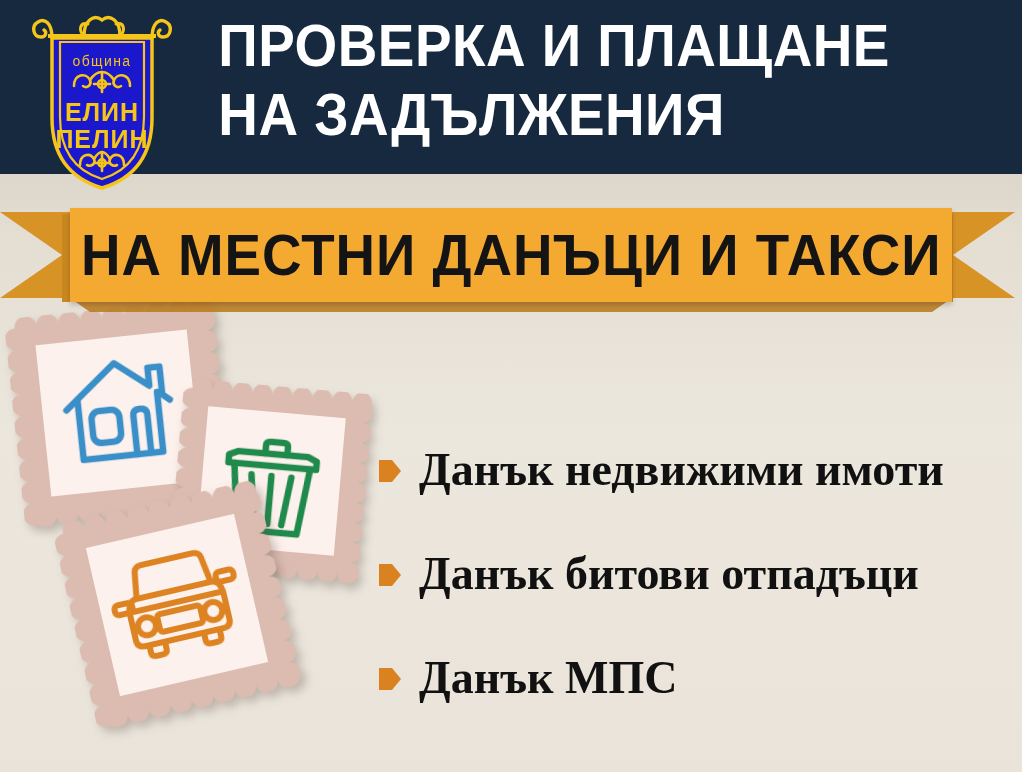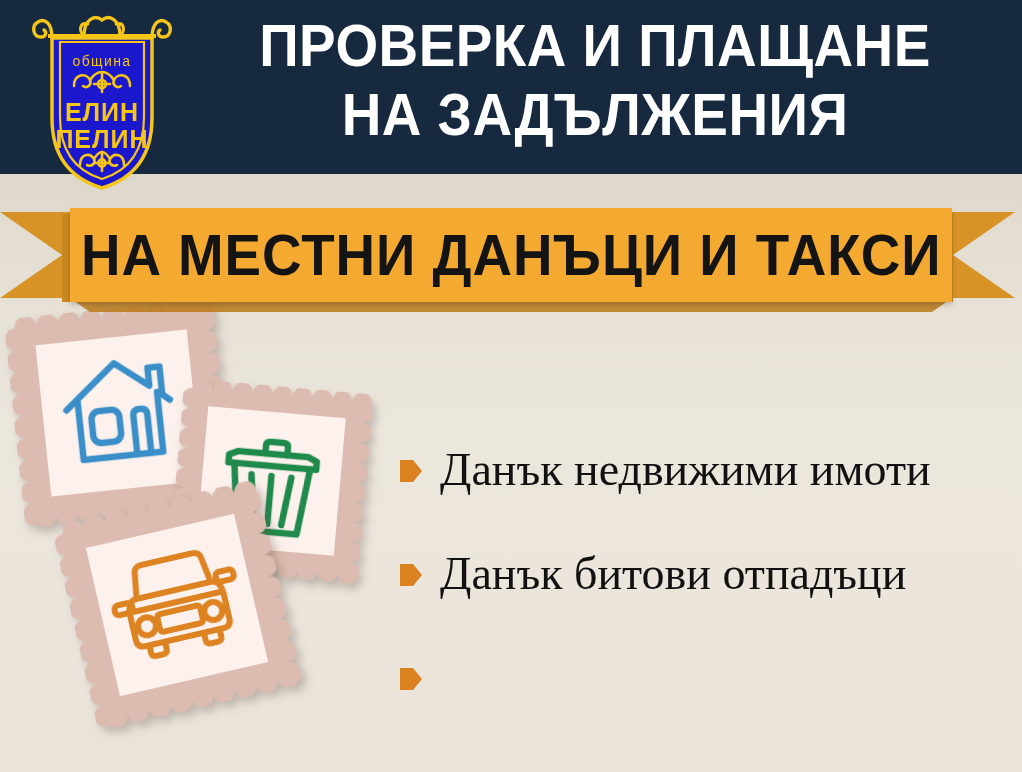--- a/index.html
+++ b/index.html
@@ -19,21 +19,20 @@
     background:#16293f;
     z-index:5;
   }
   .crest-wrap{
     position:absolute;left:22px;top:8px;width:160px;height:188px;
   }
   .crest-wrap svg{display:block;}
 
   .title-block{
     position:absolute;left:190px;top:18px;width:810px;
-    text-align:center;
     color:#ffffff;
     font-weight:700;
     line-height:0.98;
     letter-spacing:0.5px;
   }
   .title-line{
     font-size:59px;
     font-weight:700;
     font-family:"Liberation Sans", sans-serif;
     transform:scaleX(0.93);
@@ -83,21 +82,21 @@
     font-family:"Liberation Sans", sans-serif;
   }
 
   
   .cards{position:absolute;left:0;top:300px;width:420px;height:472px;z-index:3;}
   .stamp{position:absolute;filter:drop-shadow(4px 6px 5px rgba(90,70,60,.30));}
   .stamp svg{display:block;}
 
   
   .list{
-    position:absolute;left:400px;top:418px;width:620px;z-index:4;
+    position:absolute;left:379px;top:418px;width:620px;z-index:4;font-weight:bold;
   }
   .list-item{
     display:flex;align-items:center;height:104px;
   }
   .bullet{
     width:22px;height:26px;flex:0 0 22px;margin-right:18px;margin-top:2px;
   }
   .bullet svg{display:block;}
   .list-label{
     font-family:"Liberation Serif", serif;
@@ -375,16 +374,17 @@
       </span>
       <span class="list-label">Данък битови отпадъци</span>
     </div>
 
     <div class="list-item">
       <span class="bullet">
         <svg width="22" height="26" viewBox="0 0 22 26">
             <path d="M0 2 L13 2 L22 13 L13 24 L0 24 Z" fill="#d9821f"></path>
           </svg>
       </span>
+      <span class="list-label">Данък МПС</span>
     </div>
   </div>
 
 </div>
 
 </body></html>

